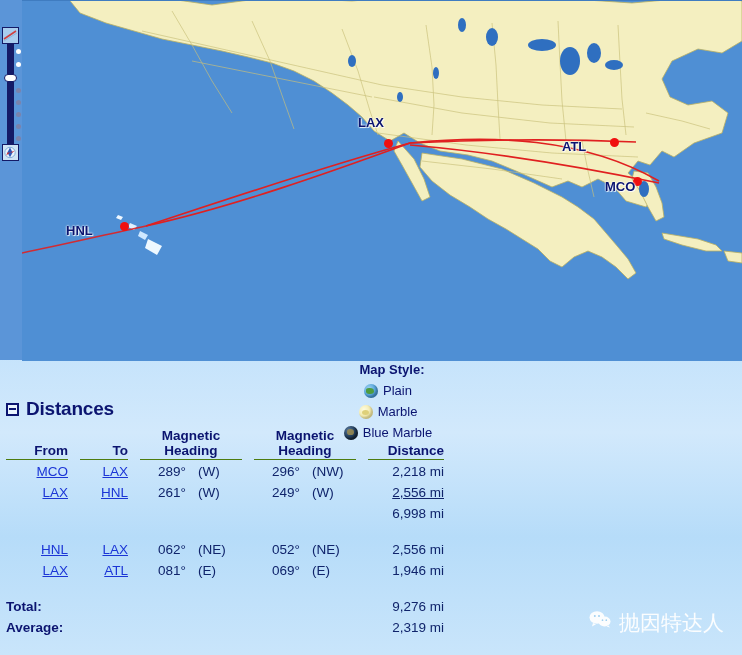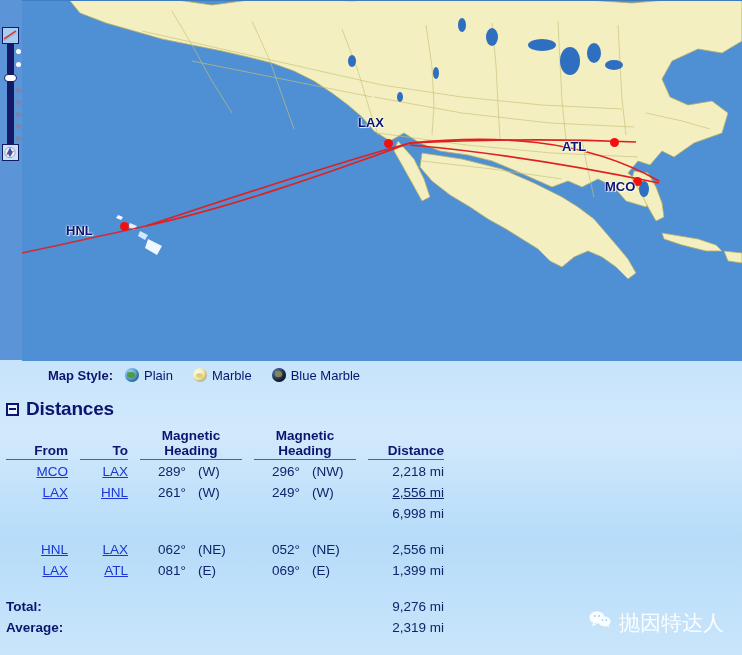--- a/index.html
+++ b/index.html
@@ -26,21 +26,21 @@
   .tick.on{background:#ffffff;}
   .tick.off{background:#7b82ab;}
   #slider-handle{position:absolute;left:4px;top:74px;width:13px;height:8px;background:#ffffff;border:1px solid #141a66;border-radius:4px;box-sizing:border-box;}
   
   .map-label{position:absolute;font-weight:bold;font-size:13px;color:#0b1470;
     text-shadow:0 0 2px #ffffff,0 0 2px #ffffff,1px 1px 0 rgba(255,255,255,.7);white-space:nowrap;}
   .map-dot{position:absolute;width:9px;height:9px;background:#f01010;border-radius:50%;}
   
   #map-style-bar{position:absolute;left:0;top:362px;width:742px;height:26px;
     display:flex;align-items:center;gap:6px;padding-left:48px;box-sizing:border-box;
-    font-size:13px;color:#0b1470;}
+    font-size:13px;color:#0b1470;flex-direction:column;}
   #map-style-bar .ms-label{font-weight:bold;margin-right:6px;}
   .ms-option{display:flex;align-items:center;gap:5px;margin-right:14px;cursor:pointer;}
   .globe{width:14px;height:14px;border-radius:50%;display:inline-block;flex:none;}
   .globe.plain{background:radial-gradient(circle at 35% 32%,#9fd2f0 0%,#5aa8dd 45%,#2f7fbe 100%);
     box-shadow:inset -2px -2px 2px rgba(0,0,0,.25);position:relative;}
   .globe.plain::after{content:"";position:absolute;left:2px;top:4px;width:8px;height:6px;
     background:#4e9c3f;border-radius:40% 60% 50% 45%;}
   .globe.light{background:radial-gradient(circle at 35% 32%,#fdfbe0 0%,#f2e9a8 55%,#ddd07c 100%);
     box-shadow:inset -2px -2px 2px rgba(0,0,0,.18);position:relative;}
   .globe.light::after{content:"";position:absolute;left:3px;top:5px;width:7px;height:5px;
@@ -288,21 +288,21 @@
           <td class="c-dir">(NE)</td>
           <td class="c-dist">2,556 mi</td>
         </tr>
         <tr>
           <td class="c-from"><span class="ap-link">LAX</span></td>
           <td class="c-to"><span class="ap-link">ATL</span></td>
           <td class="c-deg">081°</td>
           <td class="c-dir">(E)</td>
           <td class="c-deg">069°</td>
           <td class="c-dir">(E)</td>
-          <td class="c-dist">1,399 mi</td>
+          <td class="c-dist">1,946 mi</td>
         </tr>
         <tr class="spacer-row">
           <td colspan="7"></td>
         </tr>
         <tr>
           <td colspan="6" class="tot-label">Total:</td>
           <td class="c-dist">9,276 mi</td>
         </tr>
         <tr>
           <td colspan="6" class="tot-label">Average:</td>

